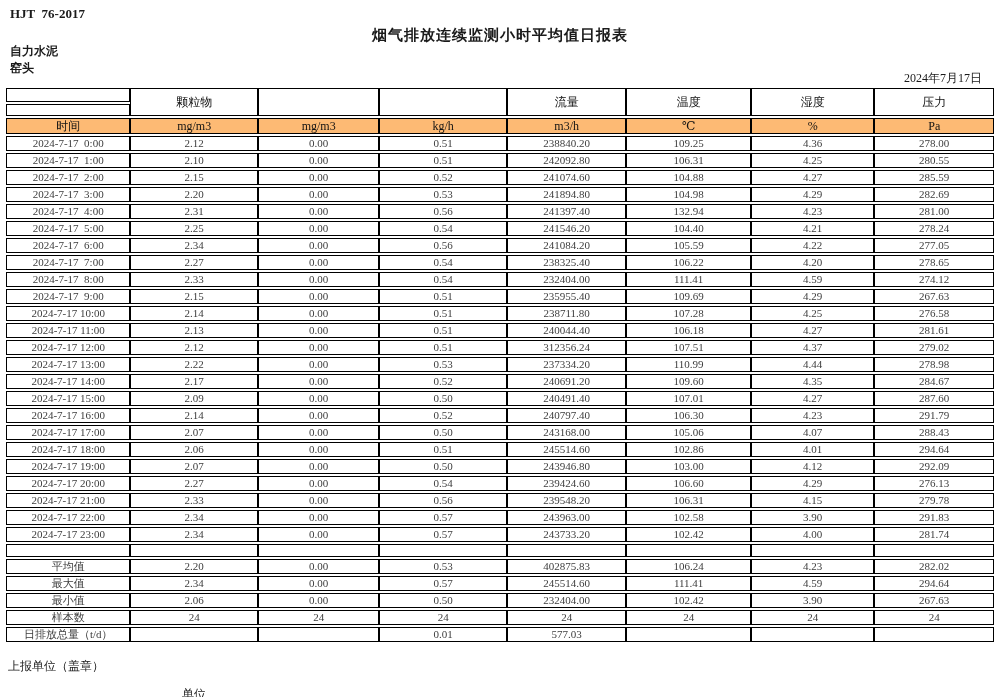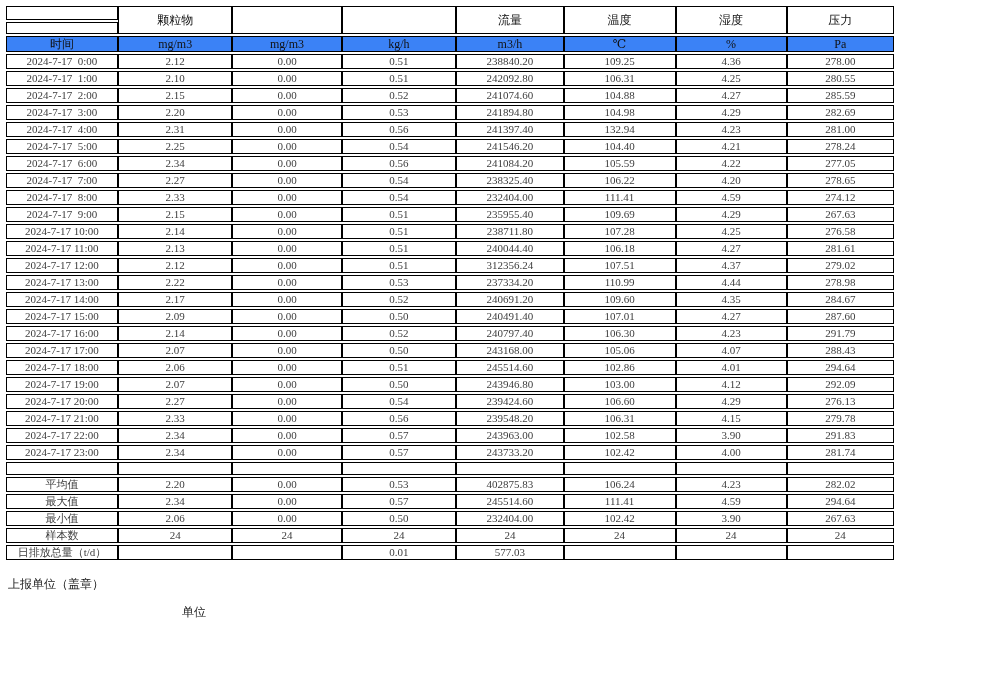--- a/index.html
+++ b/index.html
@@ -35,56 +35,63 @@
   .station-name {
     position: absolute; top: 56px; left: 4px;
     font-weight: bold; font-size: 12px;
   }
   .report-date {
     position: absolute; top: 66px; right: 12px;
     font-size: 12px;
   }
   
   table.report {
-    width: 888px;
+    width: 988px;
     border-collapse: separate;
     border-spacing: 0 2px;
     table-layout: fixed;
   }
   table.report td {
     border: 1px solid #000;
     text-align: center;
     vertical-align: middle;
     font-size: 11px;
     line-height: 13px;
     height: 13px;
     padding: 0 2px;
     overflow: hidden;
     white-space: pre;
     color: #3d3d3d;
   }
   table.report thead td { color: #111; font-size: 12px; }
   tr.h1 td { height: 12px; }
   tr.h2 td { height: 10px; }
-  tr.units td { height: 14px; background: #3b82f6; }
+  tr.units td { height: 14px; background: #fdba74; }
   tr.spacer-row td { height: 11px; }
   td.summary-label { color: #222; }
   
   .footnotes { margin-top: 14px; padding-left: 2px; }
   .footnote-total {
     font-weight: bold; font-size: 12px; line-height: 16px;
   }
   .footnote-units { display: flex; font-weight: normal; font-size: 12px; line-height: 17px; }
   .unit-label { margin-left: 78px; margin-top: 28px; }
 </style>
 </head>
 <body>
 
 <div class="page">
 
+  <div class="doc-header">
+    <div class="standard-code">HJT  76-2017</div>
+    <div class="report-title">烟气排放连续监测小时平均值日报表</div>
+    <div class="company-name">自力水泥</div>
+    <div class="station-name">窑头</div>
+    <div class="report-date">2024年7月17日</div>
+  </div>
 
   <table class="report">
     <colgroup>
       <col style="width:12.6%">
         <col style="width:12.9%">
         <col style="width:12.3%">
         <col style="width:12.9%">
       <col style="width:12.1%">
         <col style="width:12.6%">
         <col style="width:12.5%">

